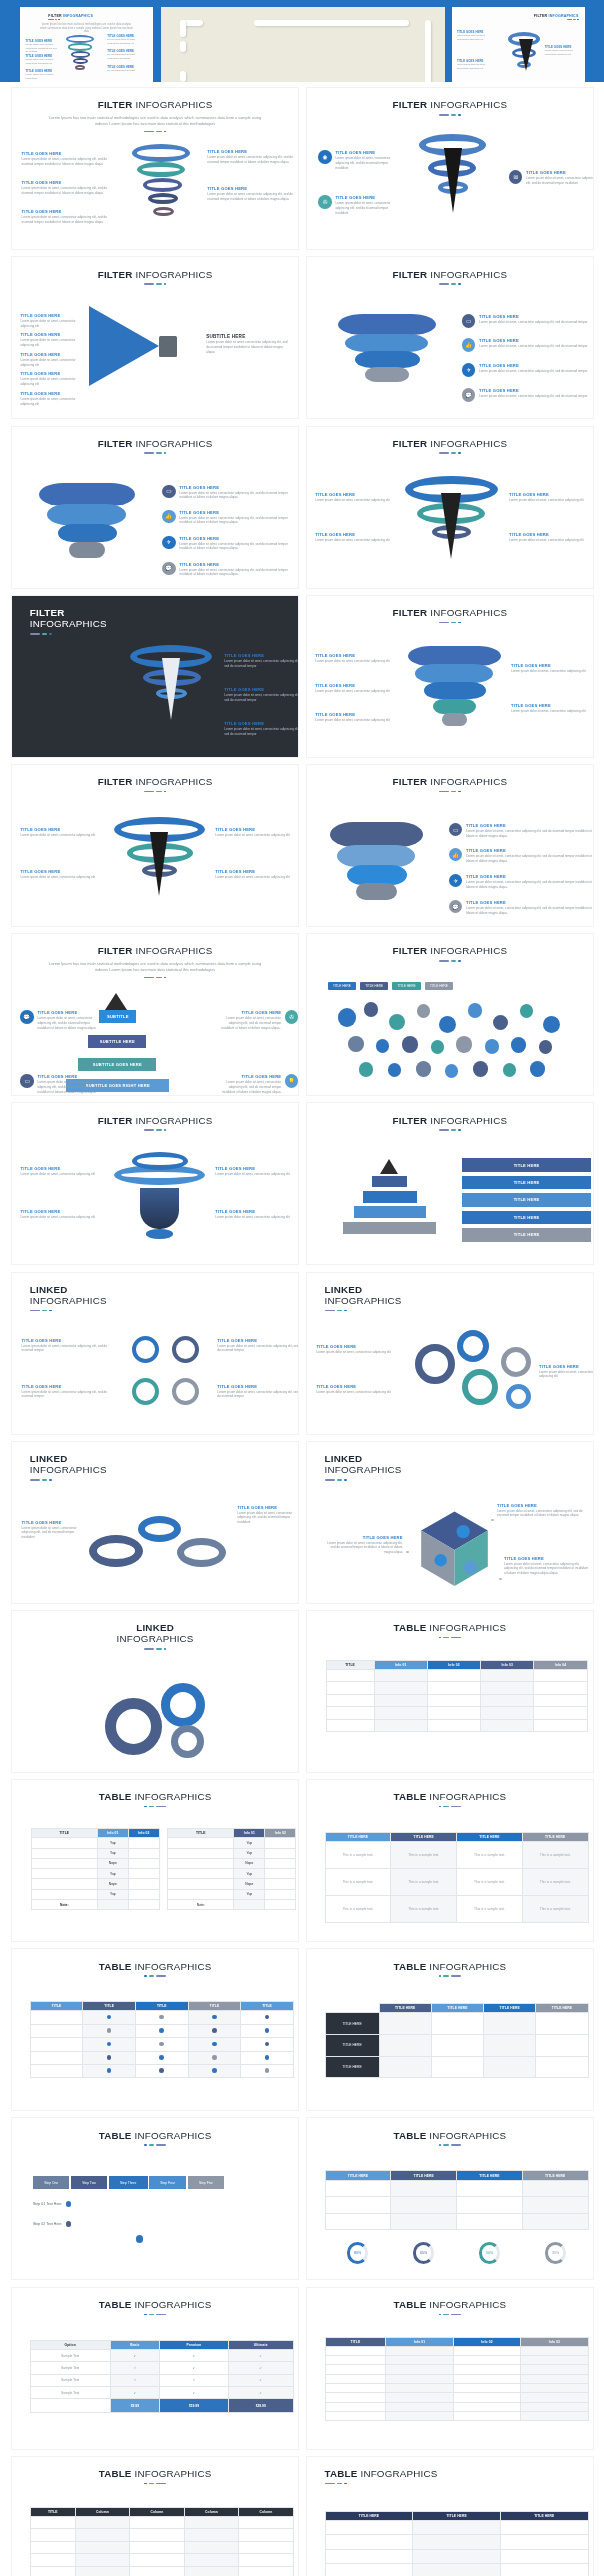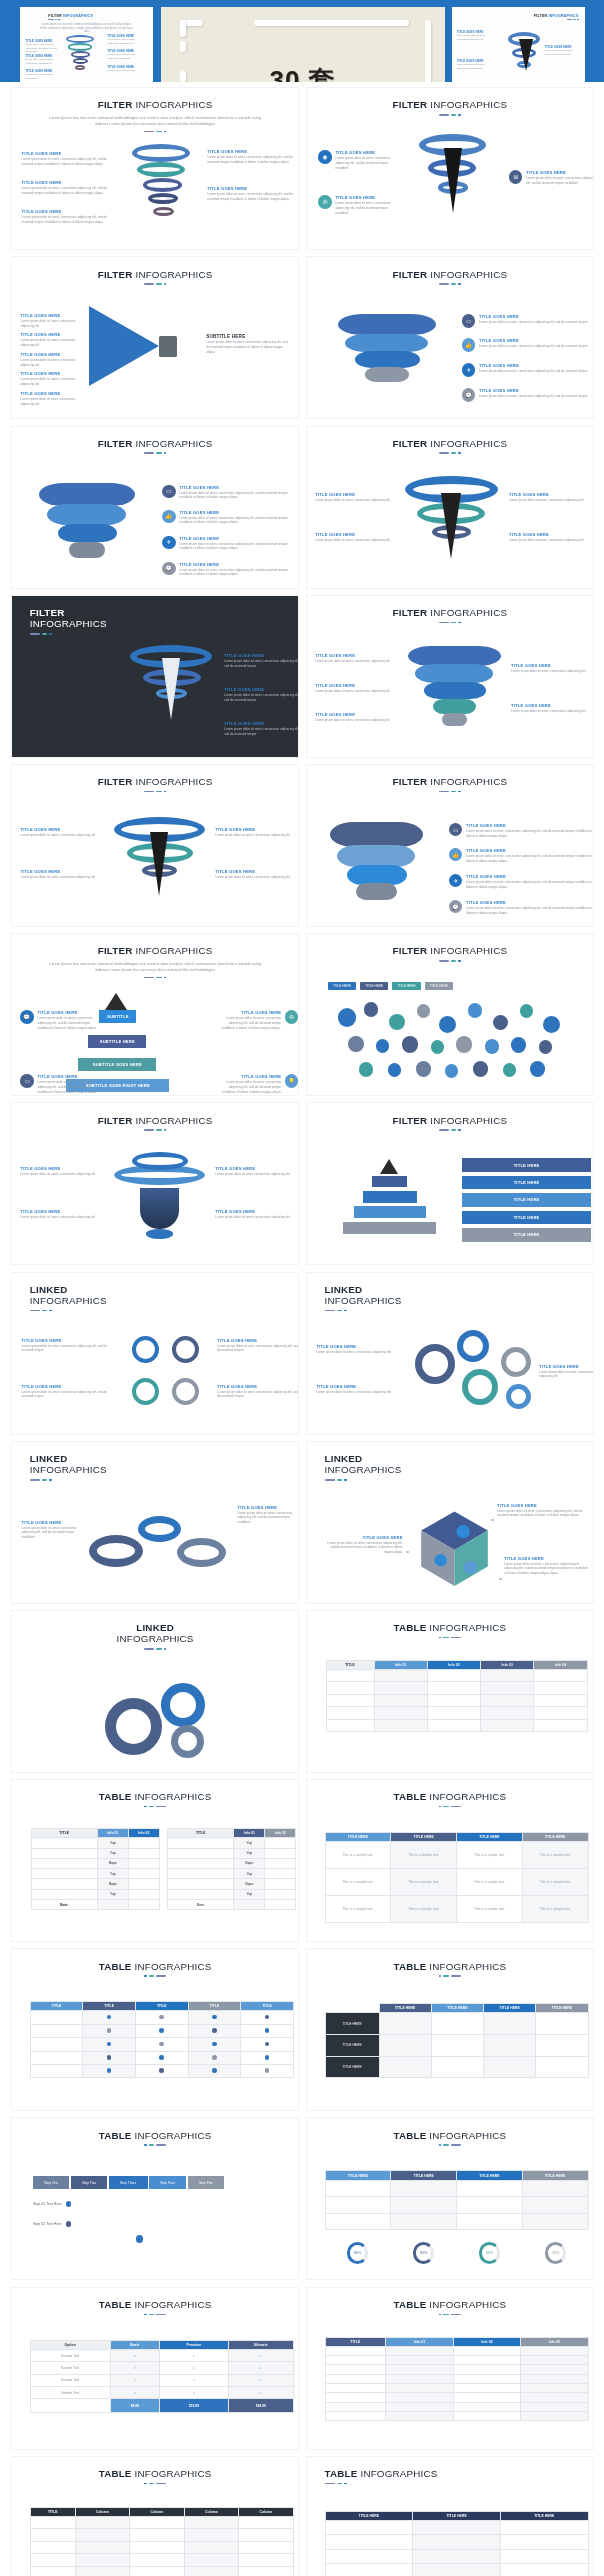--- a/index.html
+++ b/index.html
@@ -198,21 +198,20 @@
     </div>
 
     <div class="center-card">
       <div class="frame-bar fb-top"></div>
       <div class="frame-bar fb-right"></div>
       <div class="frame-bar fb-dot1"></div>
       <div class="frame-bar fb-dot2"></div>
       <div class="frame-bar fb-dot3"></div>
       <div class="frame-bar fb-dot4"></div>
 
-      <div class="cover-title-30">30 套</div>
 
     </div>
 
     <div class="side-col">
       <div class="side-thumb">
         <div style="position:absolute;right:6.2px;top:7.2px;text-align:right;">
           <div class="mini-title">FILTER <span class="lt">INFOGRAPHICS</span></div>
           <div class="mini-rule" style="justify-content:flex-end">
               <i></i>
               <i class="b"></i>

